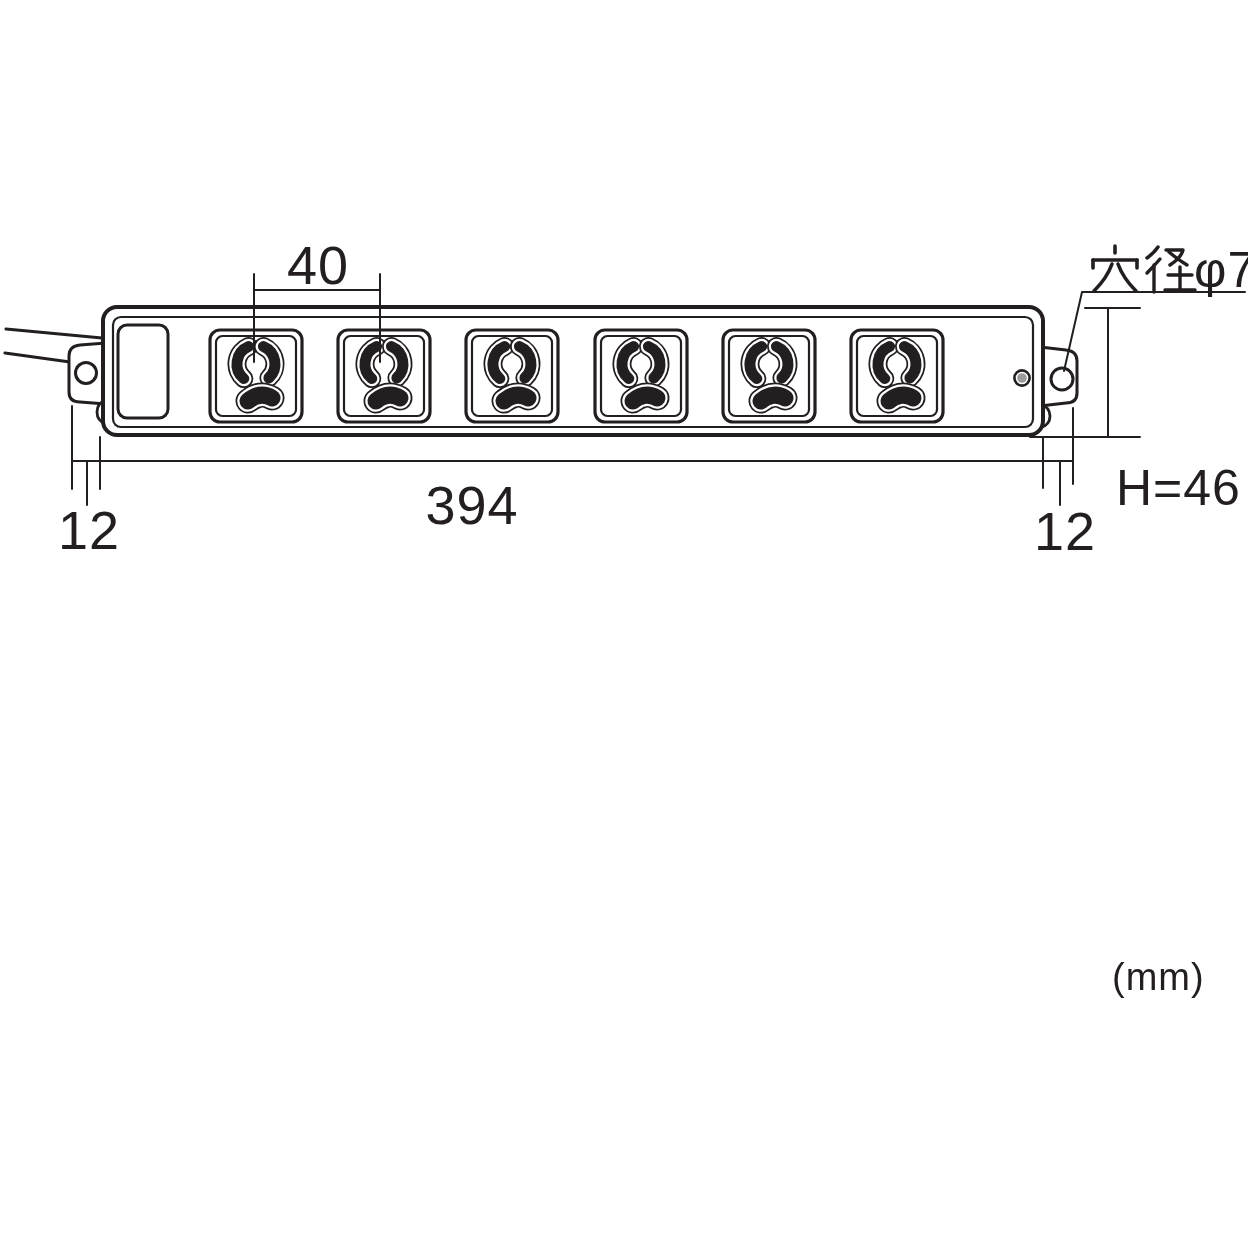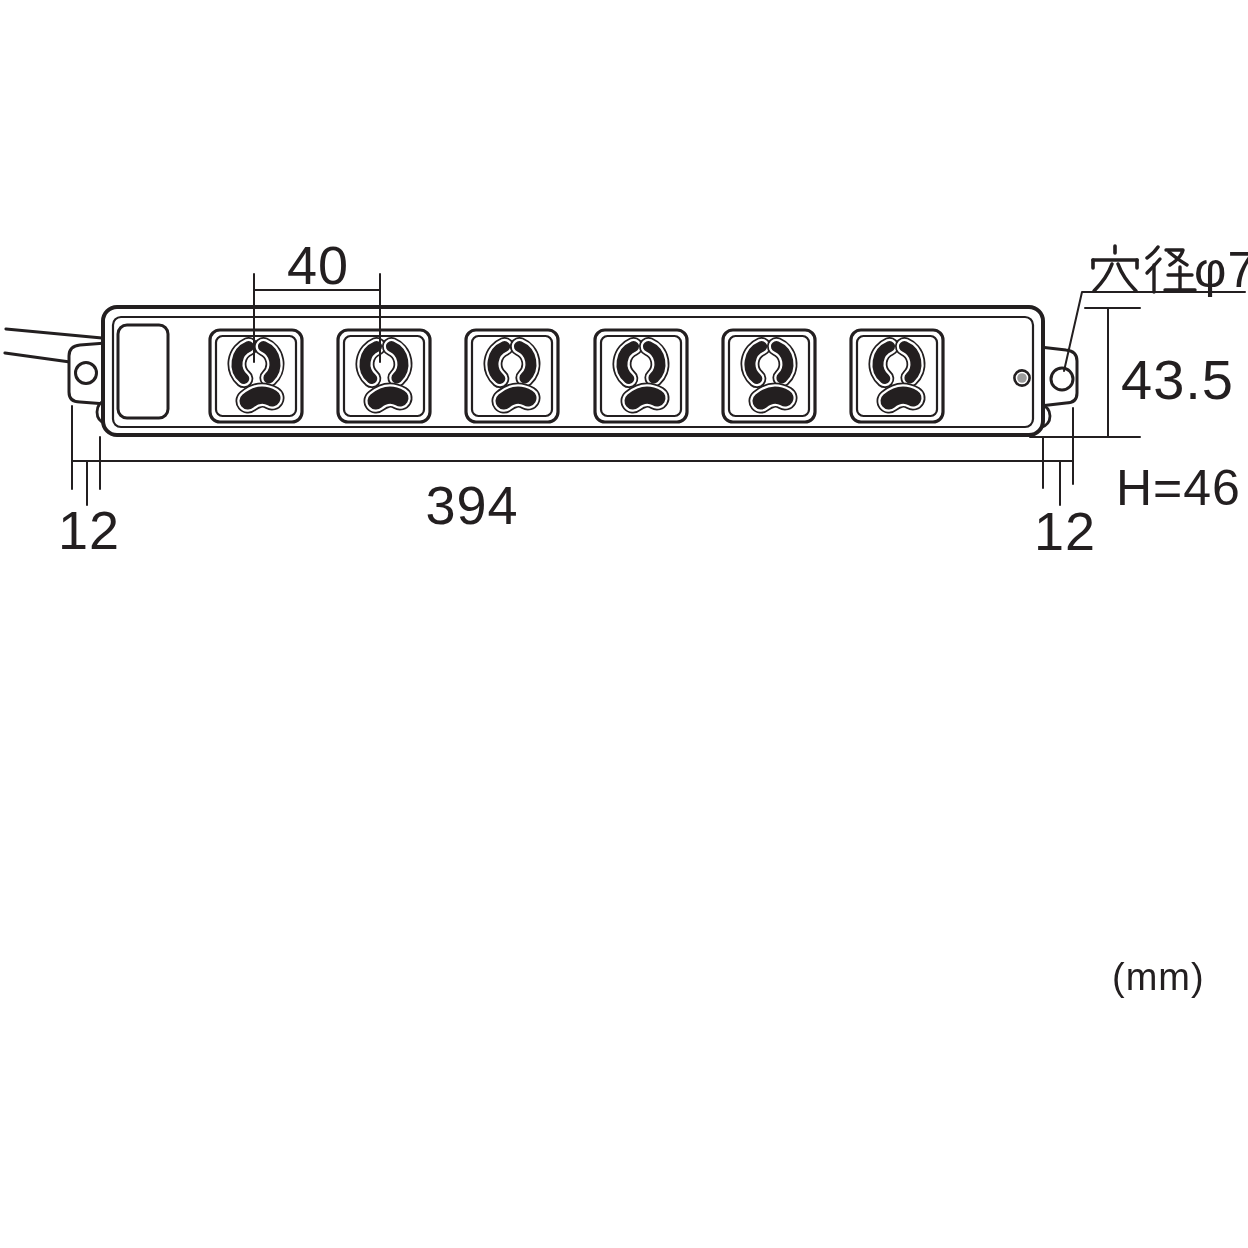--- a/index.html
+++ b/index.html
@@ -152,21 +152,20 @@
         <path d="M20,46 H50"></path>
       </g>
     </g>
   </svg>
 
   <div class="label fs54 center" style="left:318px;top:230px;margin-top:8px;">40</div>
 
   <div class="label fs50 ghost" style="left:1088px;top:244px;">穴径</div>
   <div class="label fs50" style="left:1194px;top:245px;">φ7</div>
 
-  <div class="label fs56" style="left:1121px;top:352px;">43.5</div>
 
   <div class="label fs50" style="left:1116px;top:463px;">H=46</div>
 
   <div class="label fs54 center" style="left:472px;top:478px;">394</div>
 
   <div class="label fs54 center" style="left:89px;top:503px;">12</div>
 
   <div class="label fs54 center" style="left:1065px;top:504px;">12</div>
 
   <div class="label fs53" style="left:1112px;top:958px;">(mm)</div>

